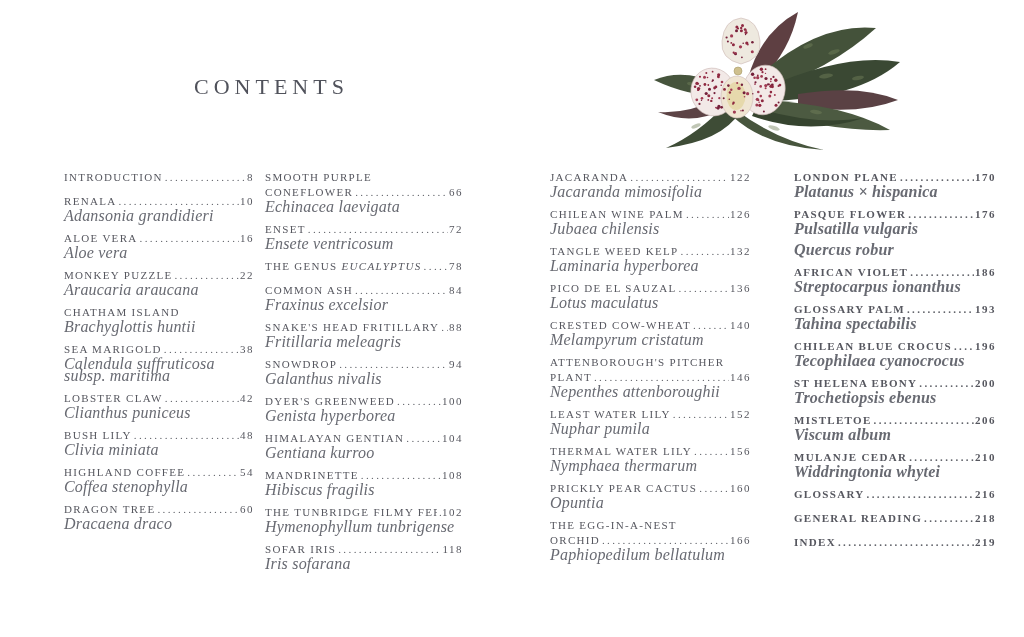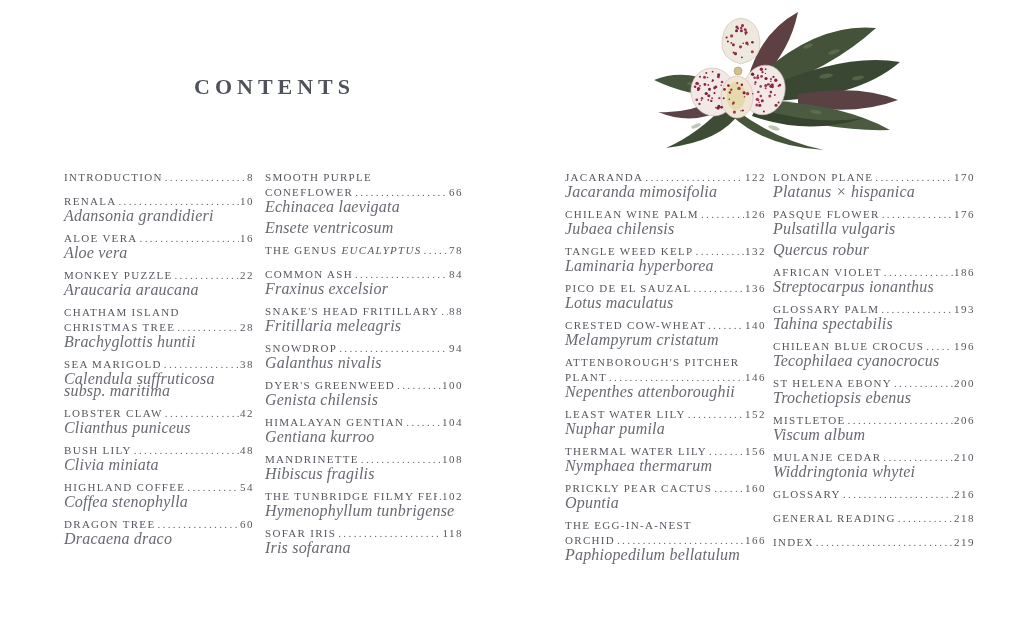--- a/index.html
+++ b/index.html
@@ -4,31 +4,31 @@
 <style>
   html, body { margin:0; padding:0; overflow:hidden; }
   body {
     width:1024px; height:637px; background:#ffffff;
     font-family:"Liberation Serif", serif;
   }
   .page { position:relative; width:1024px; height:637px; background:#ffffff; }
 
   .page-title {
     position:absolute; left:194px; top:74px; margin:0;
-    font-size:22px; font-weight:700; letter-spacing:5px;
+    font-size:22px; font-weight:400; letter-spacing:5px;
     color:#50525b;
   }
 
   .illustration { position:absolute; left:648px; top:0; width:268px; height:158px; }
 
   .col { position:absolute; top:170px; }
   #col-0 { left:64px;  width:190px; }
   #col-1 { left:265px; width:198px; }
-  #col-2 { left:565px; width:201px; }
-  #col-3 { left:773px; width:202px; }
+  #col-2 { left:550px; width:201px; }
+  #col-3 { left:794px; width:202px;font-weight:bold; }
 
   .entry { margin-bottom:9px; color:#56575f; }
   .t {
     font-size:11px; letter-spacing:1.3px; line-height:15px;
     white-space:nowrap; color:#56575f;
   }
   .t i { letter-spacing:1.3px;margin-top:26px; }
   .pre { display:block; }
   .trow { display:flex; align-items:baseline; }
   .trow .t { flex:0 1 auto; overflow:hidden; }
@@ -240,25 +240,20 @@
       <div class="entry">
         <div class="trow">
           <span class="t">MONKEY PUZZLE</span>
           <span class="dots"></span>
           <span class="num">22</span>
         </div>
         <div class="latin">Araucaria araucana</div>
       </div>
       <div class="entry">
         <div class="t pre">CHATHAM ISLAND</div>
-        <div class="trow">
-          <span class="t">CHRISTMAS TREE</span>
-          <span class="dots"></span>
-          <span class="num">28</span>
-        </div>
         <div class="latin">Brachyglottis huntii</div>
       </div>
       <div class="entry">
         <div class="trow">
           <span class="t">SEA MARIGOLD</span>
           <span class="dots"></span>
           <span class="num">38</span>
         </div>
         <div class="latin">Calendula suffruticosa subsp. maritima</div>
       </div>
@@ -299,20 +294,25 @@
       <div class="entry">
         <div class="t pre">SMOOTH PURPLE</div>
         <div class="trow">
           <span class="t">CONEFLOWER</span>
           <span class="dots"></span>
           <span class="num">66</span>
         </div>
         <div class="latin">Echinacea laevigata</div>
       </div>
       <div class="entry">
+        <div class="trow">
+          <span class="t">ENSET</span>
+          <span class="dots"></span>
+          <span class="num">72</span>
+        </div>
         <div class="latin">Ensete ventricosum</div>
       </div>
       <div class="entry">
         <div class="trow">
           <span class="t">THE GENUS <i>EUCALYPTUS</i></span>
           <span class="dots"></span>
           <span class="num">78</span>
         </div>
       </div>
       <div class="entry">
@@ -338,21 +338,21 @@
           <span class="num">94</span>
         </div>
         <div class="latin">Galanthus nivalis</div>
       </div>
       <div class="entry">
         <div class="trow">
           <span class="t">DYER'S GREENWEED</span>
           <span class="dots"></span>
           <span class="num">100</span>
         </div>
-        <div class="latin">Genista chilensis</div>
+        <div class="latin">Genista hyperborea</div>
       </div>
       <div class="entry">
         <div class="trow">
           <span class="t">HIMALAYAN GENTIAN</span>
           <span class="dots"></span>
           <span class="num">104</span>
         </div>
         <div class="latin">Gentiana kurroo</div>
       </div>
       <div class="entry">

